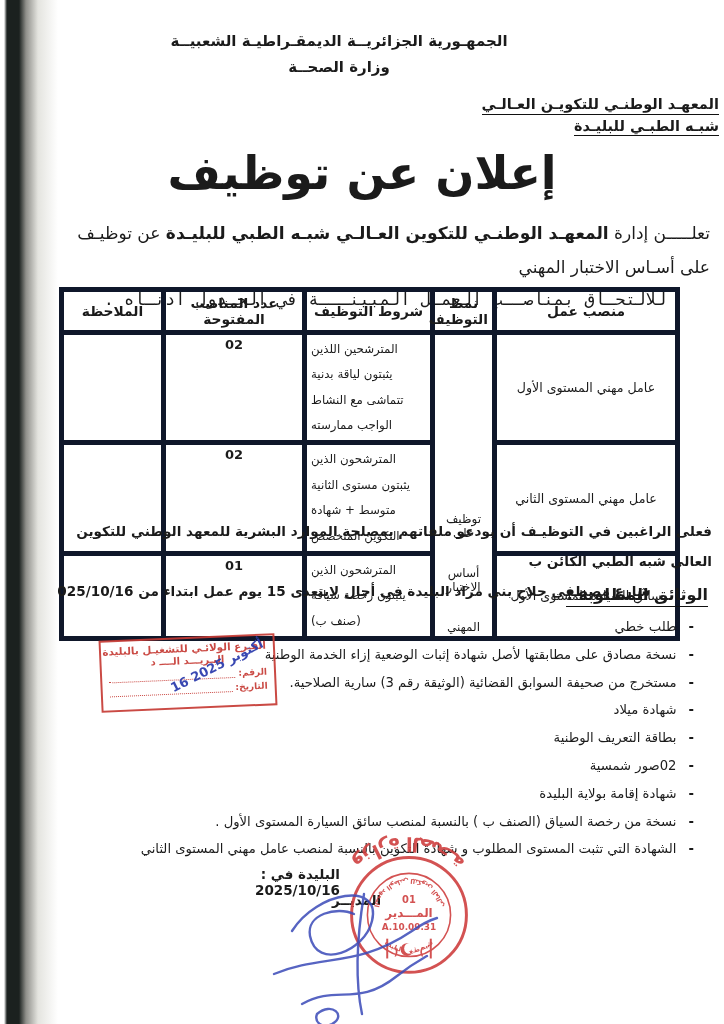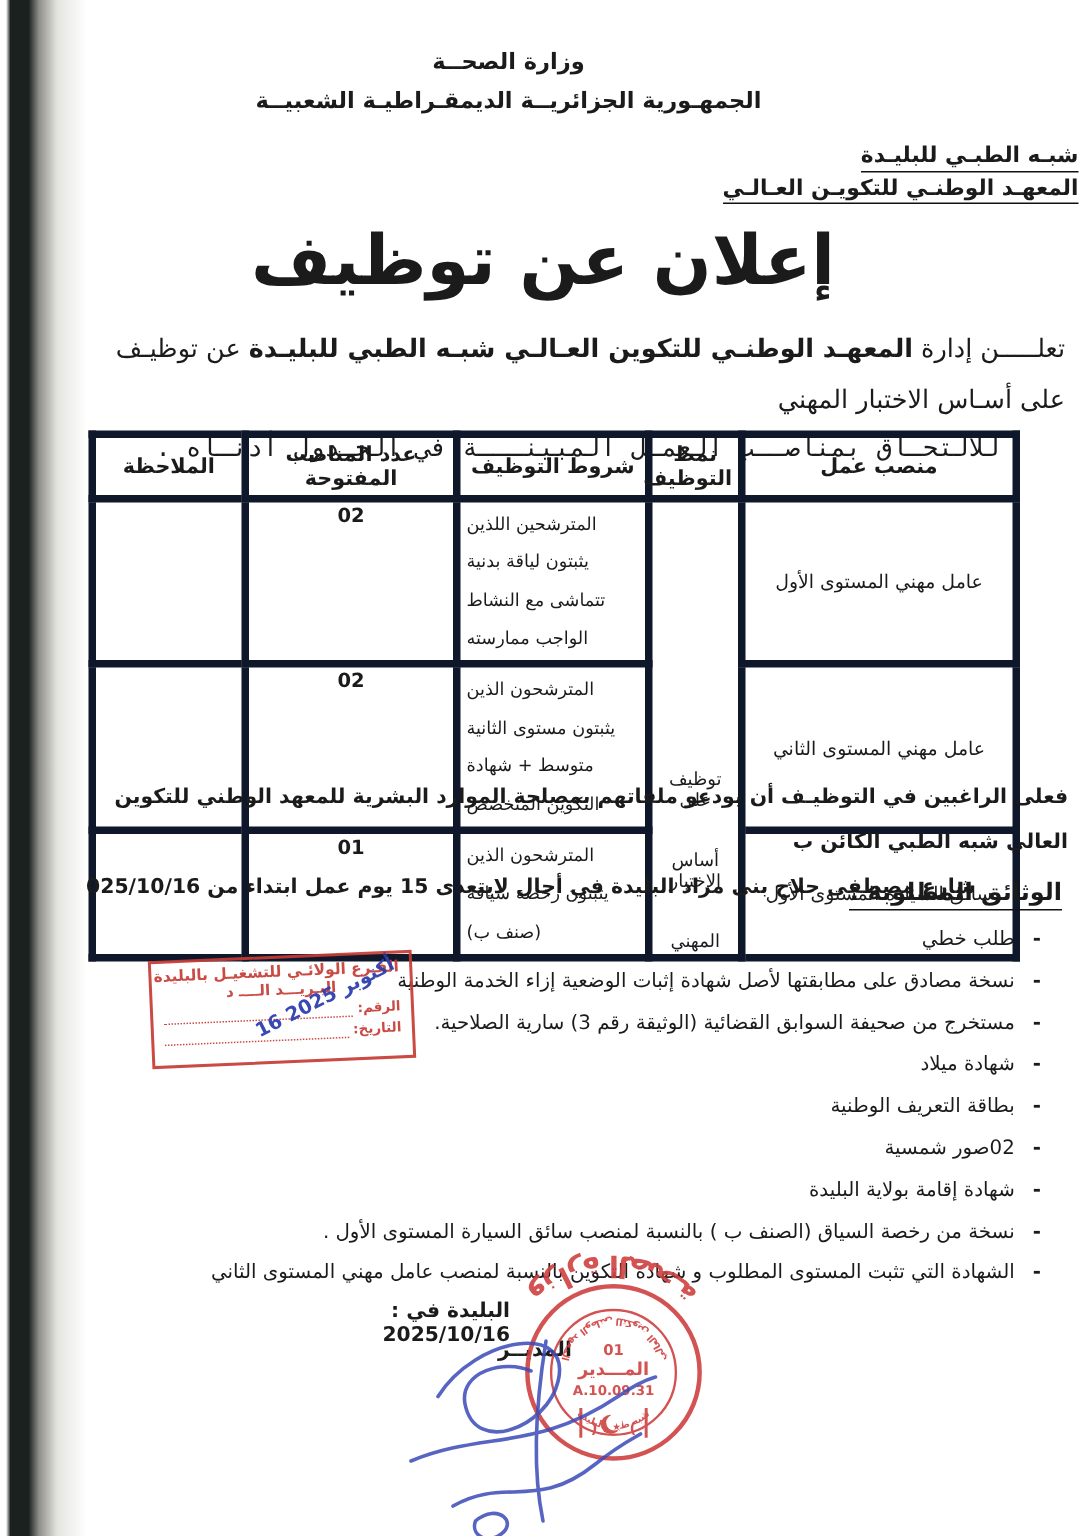--- a/index.html
+++ b/index.html
@@ -68,27 +68,27 @@
   .signature{position:absolute;left:262px;top:876px;width:190px;height:150px;z-index:4;opacity:.85;}
 </style>
 </head>
 <body>
 
 <div class="page">
 
   <div class="scan-band"></div>
 
   <div class="gov-header">
+    <div>الجمهـورية الجزائريــة الديمقـراطيـة الشعبيــة</div>
     <div>وزارة الصحــة</div>
-    <div>الجمهـورية الجزائريــة الديمقـراطيـة الشعبيــة</div>
   </div>
 
   <div class="institute">
+    <div><span class="u">المعهـد الوطنـي للتكويـن العـالـي</span></div>
     <div><span class="u">شبـه الطبـي للبليـدة</span></div>
-    <div><span class="u">المعهـد الوطنـي للتكويـن العـالـي</span></div>
   </div>
 
   <div class="doc-title">إعلان عن توظيف</div>
 
   <div class="intro">
     <div class="l1">
       <span>تعلـــــن إدارة </span><b>المعهـد الوطنـي للتكوين العـالـي شبـه الطبي للبليـدة</b><span> عن توظيـف على أسـاس الاختبار المهني</span>
     </div>
     <div class="l2">للألتحـاق بمناصــب العمـل المبينـــة في الجـدول أدنـاه .</div>
   </div>

